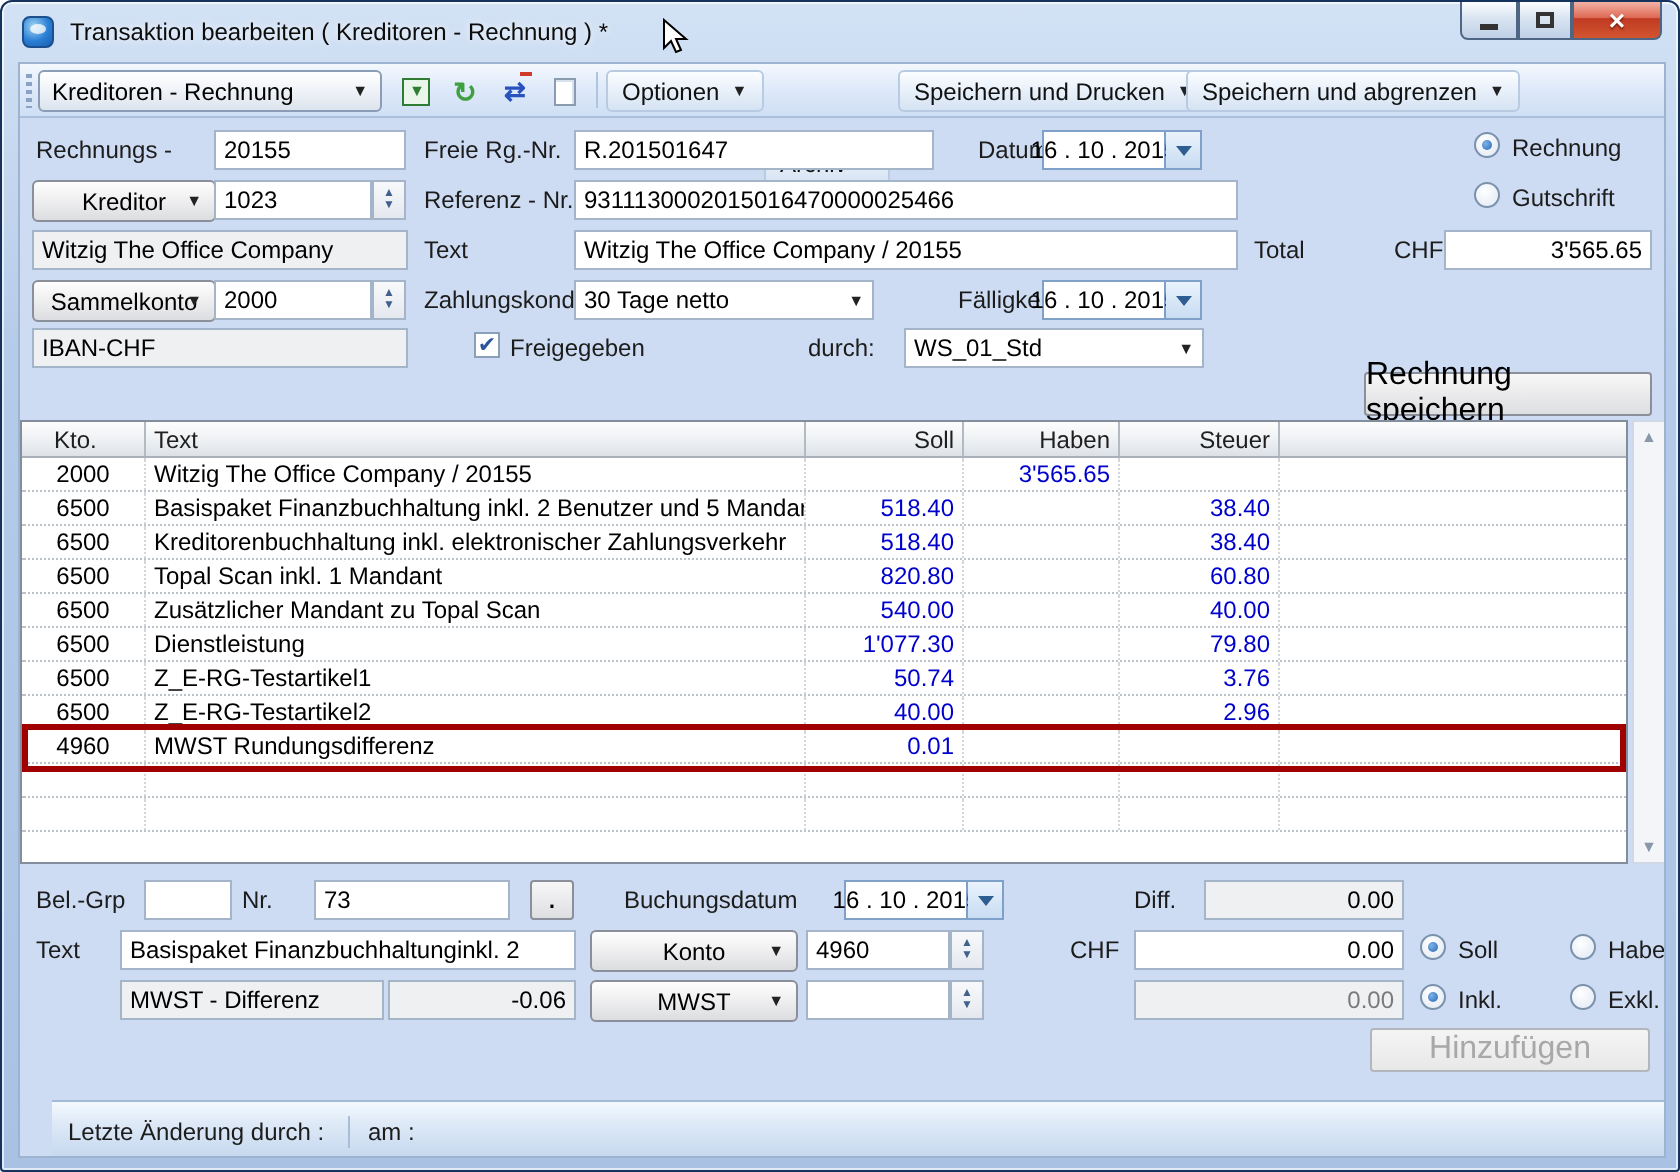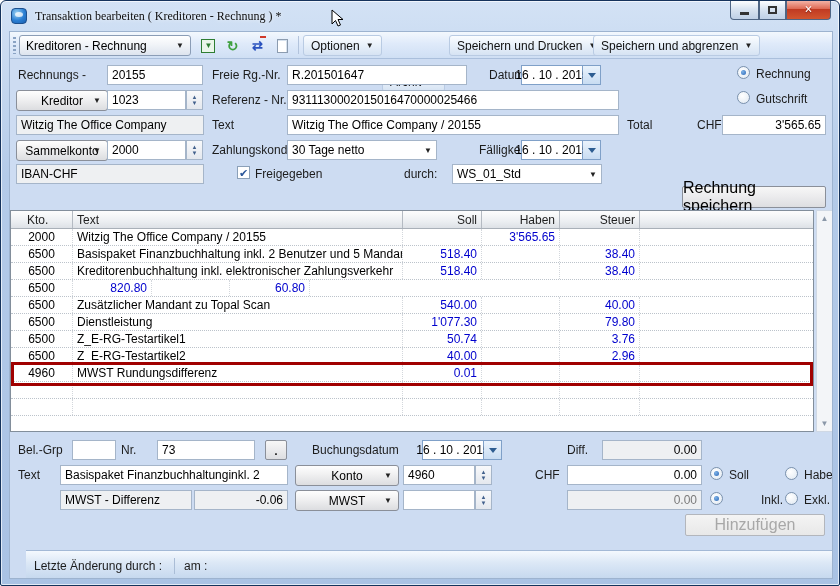--- a/index.html
+++ b/index.html
@@ -2,21 +2,21 @@
 <html><head>
 <meta charset="utf-8">
 <style>
   html,body{margin:0;padding:0;background:#fff;}
   *{box-sizing:border-box;}
   .window{position:relative;width:840px;height:586px;font-family:"Liberation Sans",sans-serif;
     border:1px solid #15335c;border-radius:6px 6px 2px 2px;
     background:linear-gradient(#d3e2f5,#b4cbe9 30%,#a9c2e4);
     box-shadow:inset 0 0 0 1px rgba(255,255,255,.65);}
   
-  .titlebar{position:absolute;left:0;top:0;width:100%;height:26px;font-family:Liberation Serif, serif;}
+  .titlebar{position:absolute;left:0;top:0;width:100%;height:26px;}
   .app-icon{position:absolute;left:10px;top:7px;width:16px;height:16px;border-radius:4px;
     background:radial-gradient(circle at 35% 30%,#9fd4f2,#2a7fd4 55%,#1b5fae);border:1px solid #1b4f8e;}
   .app-icon:after{content:"";position:absolute;left:3px;top:3px;width:8px;height:5px;border-radius:50%;
     background:rgba(255,255,255,.75);}
   .title-text{position:absolute;left:34px;top:8px;font-size:12px;color:#0c0c0c;white-space:nowrap;
     text-shadow:0 0 4px rgba(255,255,255,.9);}
   .winbtns{position:absolute;right:8px;top:0;display:flex;}
   .wbtn{height:19px;border:1px solid #4e6584;border-top:none;display:flex;align-items:center;justify-content:center;}
   .wbtn.min{width:29px;border-radius:0 0 0 4px;background:linear-gradient(#fdfeff,#d9e4f1 45%,#bfd0e6);}
   .wbtn.max{width:27px;background:linear-gradient(#fdfeff,#d9e4f1 45%,#bfd0e6);}
@@ -273,20 +273,21 @@
       <div class="trow">
         <div class="c-kto">6500</div>
         <div class="c-text">Kreditorenbuchhaltung inkl. elektronischer Zahlungsverkehr</div>
         <div class="c-soll blue">518.40</div>
         <div class="c-haben blue"></div>
         <div class="c-steuer blue">38.40</div>
         <div class="c-rest"></div>
       </div>
       <div class="trow">
         <div class="c-kto">6500</div>
+        <div class="c-text">Topal Scan inkl. 1 Mandant</div>
         <div class="c-soll blue">820.80</div>
         <div class="c-haben blue"></div>
         <div class="c-steuer blue">60.80</div>
         <div class="c-rest"></div>
       </div>
       <div class="trow">
         <div class="c-kto">6500</div>
         <div class="c-text">Zusätzlicher Mandant zu Topal Scan</div>
         <div class="c-soll blue">540.00</div>
         <div class="c-haben blue"></div>
@@ -387,21 +388,21 @@
       <span>MWST</span>
         <span class="arr">▼</span>
     </div>
     <input class="inp" style="left: 393px; top: 458px; width: 72px;" value="">
     <div class="spin" style="left:465px;top:458px;">
         <b>▲</b>
         <b>▼</b>
       </div>
     <input class="inp ro num dim" style="left: 557px; top: 458px; width: 135px;" readonly="" value="0.00">
     <div class="radio on" style="left:700px;top:460px;"></div>
-    <span class="lbl" style="left:719px;top:461px;margin-left:32px;">Inkl.</span>
+    <span class="lbl" style="left:719px;top:461px;">Inkl.</span>
     <div class="radio" style="left:775px;top:460px;"></div>
     <span class="lbl" style="left:794px;top:461px;">Exkl.</span>
 
     <div class="pushbtn disabled" style="left:675px;top:482px;width:140px;height:22px;">Hinzufügen</div>
 
     <div class="statusbar">
       <span class="lbl" style="left:8px;top:8px;">Letzte Änderung durch :</span>
       <div class="sb-sep"></div>
       <span class="lbl" style="left:158px;top:8px;">am :</span>
       <div class="grip-dots"></div>

